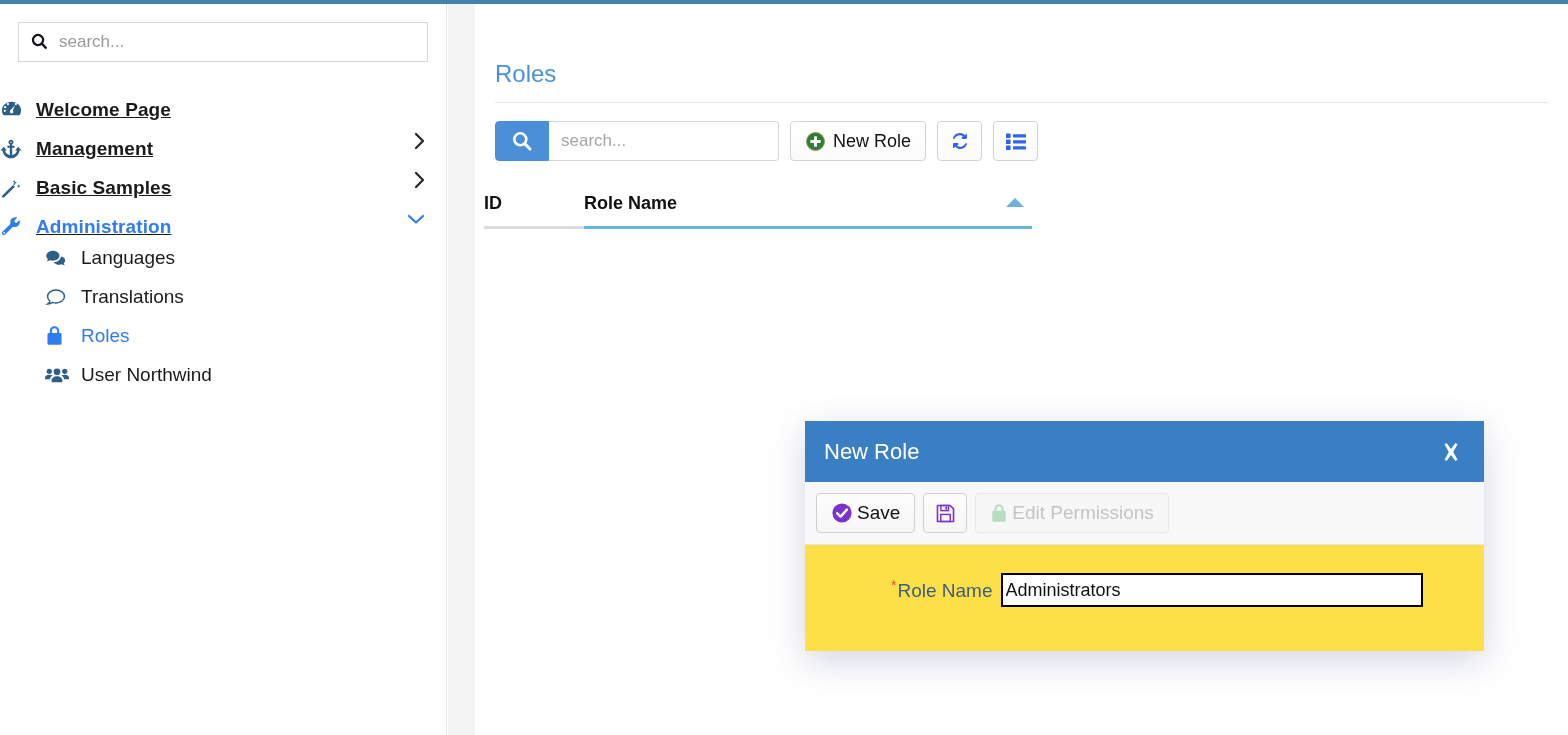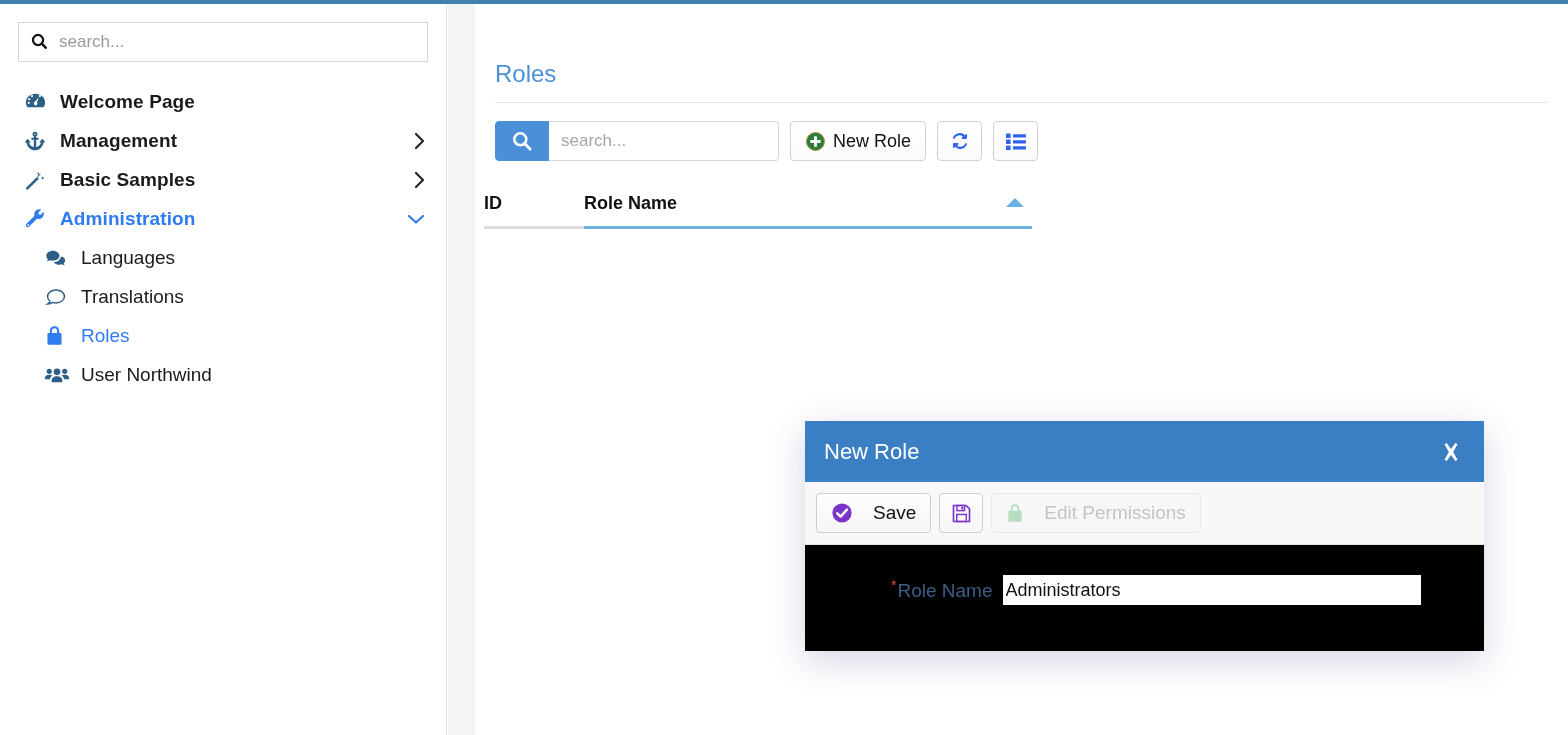--- a/index.html
+++ b/index.html
@@ -57,26 +57,26 @@
   .side-search .ph {
     color: #9a9a9a;
     font-size: 17px;
   }
 
   .nav { margin-top: 20px; }
 
   .nav-item {
     position: relative;
     display: flex;
-    align-items: center;
+    align-items: flex-end;
     height: 39px;
-    padding-left: 24px;
     padding-right: 26px;
     cursor: pointer;
     color: #1b1b1b;
+    text-decoration: underline;
   }
   .nav-item .ico {
     width: 26px;
     flex: 0 0 26px;
     display: flex;
     align-items: center;
     justify-content: flex-start;
     margin-right: 10px;
     color: #2c5f86;
   }
@@ -278,36 +278,36 @@
     padding-left: 11px;
     gap: 8px;
   }
   .m-btn {
     height: 40px;
     border: 1px solid #cfcfcf;
     border-radius: 4px;
     background: linear-gradient(#fdfdfd, #f6f6f6);
     display: flex;
     align-items: center;
-    gap: 20px;
+    gap: 4px;
     padding: 0 14px;
     font-size: 19px;
     color: #111;
     cursor: pointer;
   }
   .m-btn.icon-only { width: 44px; padding: 0; justify-content: center; }
   .m-btn.disabled {
     color: #c4c4c4;
     background: #f7f7f7;
     border-color: #e8e8e8;
     cursor: default;
   }
 
   .modal-body {
-    background: #000000;
+    background: #fde047;
     padding: 28px 0 44px 0;
     display: flex;
     align-items: center;
   }
   .field-row {
     display: flex;
     align-items: center;
     width: 100%;
     padding-left: 86px;
   }

